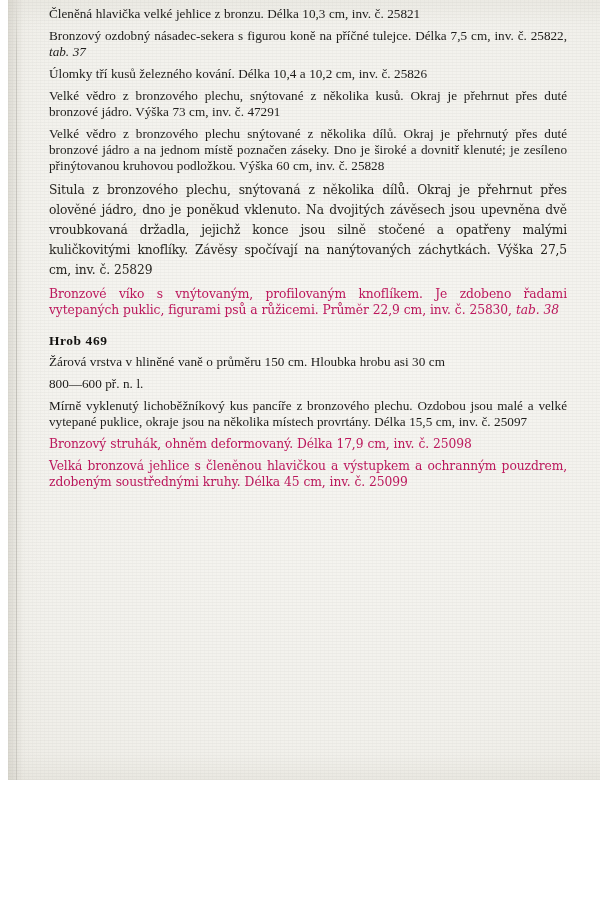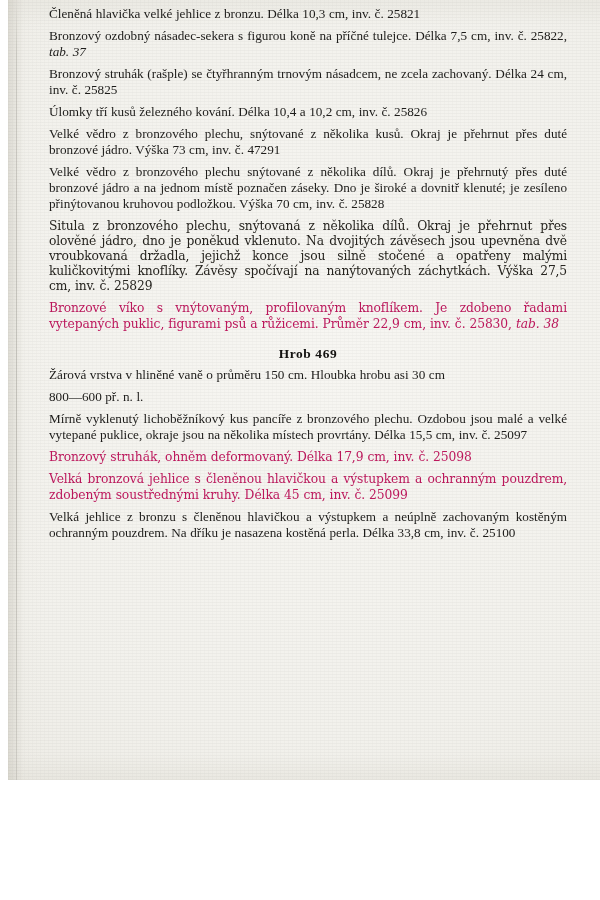--- a/index.html
+++ b/index.html
@@ -66,42 +66,41 @@
   }
   p.para:last-child { margin-bottom: 0; }
 
   
   p.para > span.body { display: inline; }
 
   
   p.para.alt-face {
     font-family: "DejaVu Serif", serif;
     font-size: 12.3px;
-    line-height: 15px;
+    line-height: 20px;
     letter-spacing: -0.15px;
     color: #26241f;
   }
 
   
   p.para.alt-face-2 {
     font-family: "DejaVu Serif", serif;
     font-size: 12.3px;
     line-height: 16.05px;
     letter-spacing: -0.1px;
     color: #be185d;
   }
 
   h2.grave-heading {
     margin: 14px 0 5px 0;
     font-size: 13.4px;
     line-height: 16px;
     font-weight: bold;
     letter-spacing: 0.6px;
     color: #141311;
-    text-align: center;
   }
 
   .tab-ref { font-style: italic; }
   .tab-ref-num { font-style: italic; }
 
   .page-number {
     position: absolute;
     left: 41px;
     top: 855px;
     font-size: 13.5px;
@@ -133,34 +132,31 @@
     <p class="para">
       <span class="body">Členěná hlavička velké jehlice z bronzu. Délka 10,3 cm, inv. č. 25821</span>
     </p>
 
     <p class="para">
       <span class="body">Bronzový ozdobný násadec-sekera s figurou koně na příčné tulejce. Délka 7,5 cm, inv. č. 25822, </span><span class="tab-ref">tab.</span><span class="tab-ref-num"> 37</span>
     </p>
 
 
 
-    <p class="para">
-      <span class="body">Bronzový struhák (rašple) se čtyřhranným trnovým násadcem, ne zcela zachovaný. Délka 24 cm, inv. č. 25825</span>
-    </p>
 
     <p class="para">
       <span class="body">Úlomky tří kusů železného kování. Délka 10,4 a 10,2 cm, inv. č. 25826</span>
     </p>
 
     <p class="para">
       <span class="body">Velké vědro z bronzového plechu, snýtované z několika kusů. Okraj je přehrnut přes duté bronzové jádro. Výška 73 cm, inv. č. 47291</span>
     </p>
 
     <p class="para">
-      <span class="body">Velké vědro z bronzového plechu snýtované z několika dílů. Okraj je přehrnutý přes duté bronzové jádro a na jednom místě poznačen záseky. Dno je široké a dovnitř klenuté; je zesíleno přinýtovanou kruhovou podložkou. Výška 70 cm, inv. č. 25828</span>
+      <span class="body">Velké vědro z bronzového plechu snýtované z několika dílů. Okraj je přehrnutý přes duté bronzové jádro a na jednom místě poznačen záseky. Dno je široké a dovnitř klenuté; je zesíleno přinýtovanou kruhovou podložkou. Výška 60 cm, inv. č. 25828</span>
     </p>
 
     <p class="para alt-face">
       <span class="body">Situla z bronzového plechu, snýtovaná z několika dílů. Okraj je přehrnut přes olověné jádro, dno je poněkud vklenuto. Na dvojitých závěsech jsou upevněna dvě vroubkovaná držadla, jejichž konce jsou silně stočené a opatřeny malými kuličkovitými knoflíky. Závěsy spočívají na nanýtovaných záchytkách. Výška 27,5 cm, inv. č. 25829</span>
     </p>
 
     <p class="para alt-face-2">
       <span class="body">Bronzové víko s vnýtovaným, profilovaným knoflíkem. Je zdobeno řadami vytepaných puklic, figurami psů a růžicemi. Průměr 22,9 cm, inv. č. 25830, </span><span class="tab-ref">tab.</span><span class="tab-ref-num"> 38</span>
     </p>
 
@@ -180,22 +176,19 @@
     </p>
 
     <p class="para alt-face-2">
       <span class="body">Bronzový struhák, ohněm deformovaný. Délka 17,9 cm, inv. č. 25098</span>
     </p>
 
     <p class="para alt-face-2">
       <span class="body">Velká bronzová jehlice s členěnou hlavičkou a výstupkem a ochranným pouzdrem, zdobeným soustřednými kruhy. Délka 45 cm, inv. č. 25099</span>
     </p>
 
-    <p class="para">
-      <span class="body">Velká jehlice z bronzu s členěnou hlavičkou a výstupkem a neúplně zachovaným kostěným ochranným pouzdrem. Na dříku je nasazena kostěná perla. Délka 33,8 cm, inv. č. 25100</span>
-    </p>
 
   </div>
 
   <div class="page-number">102</div>
 
   <div class="grain"></div>
 </div>
 
 </body></html>

